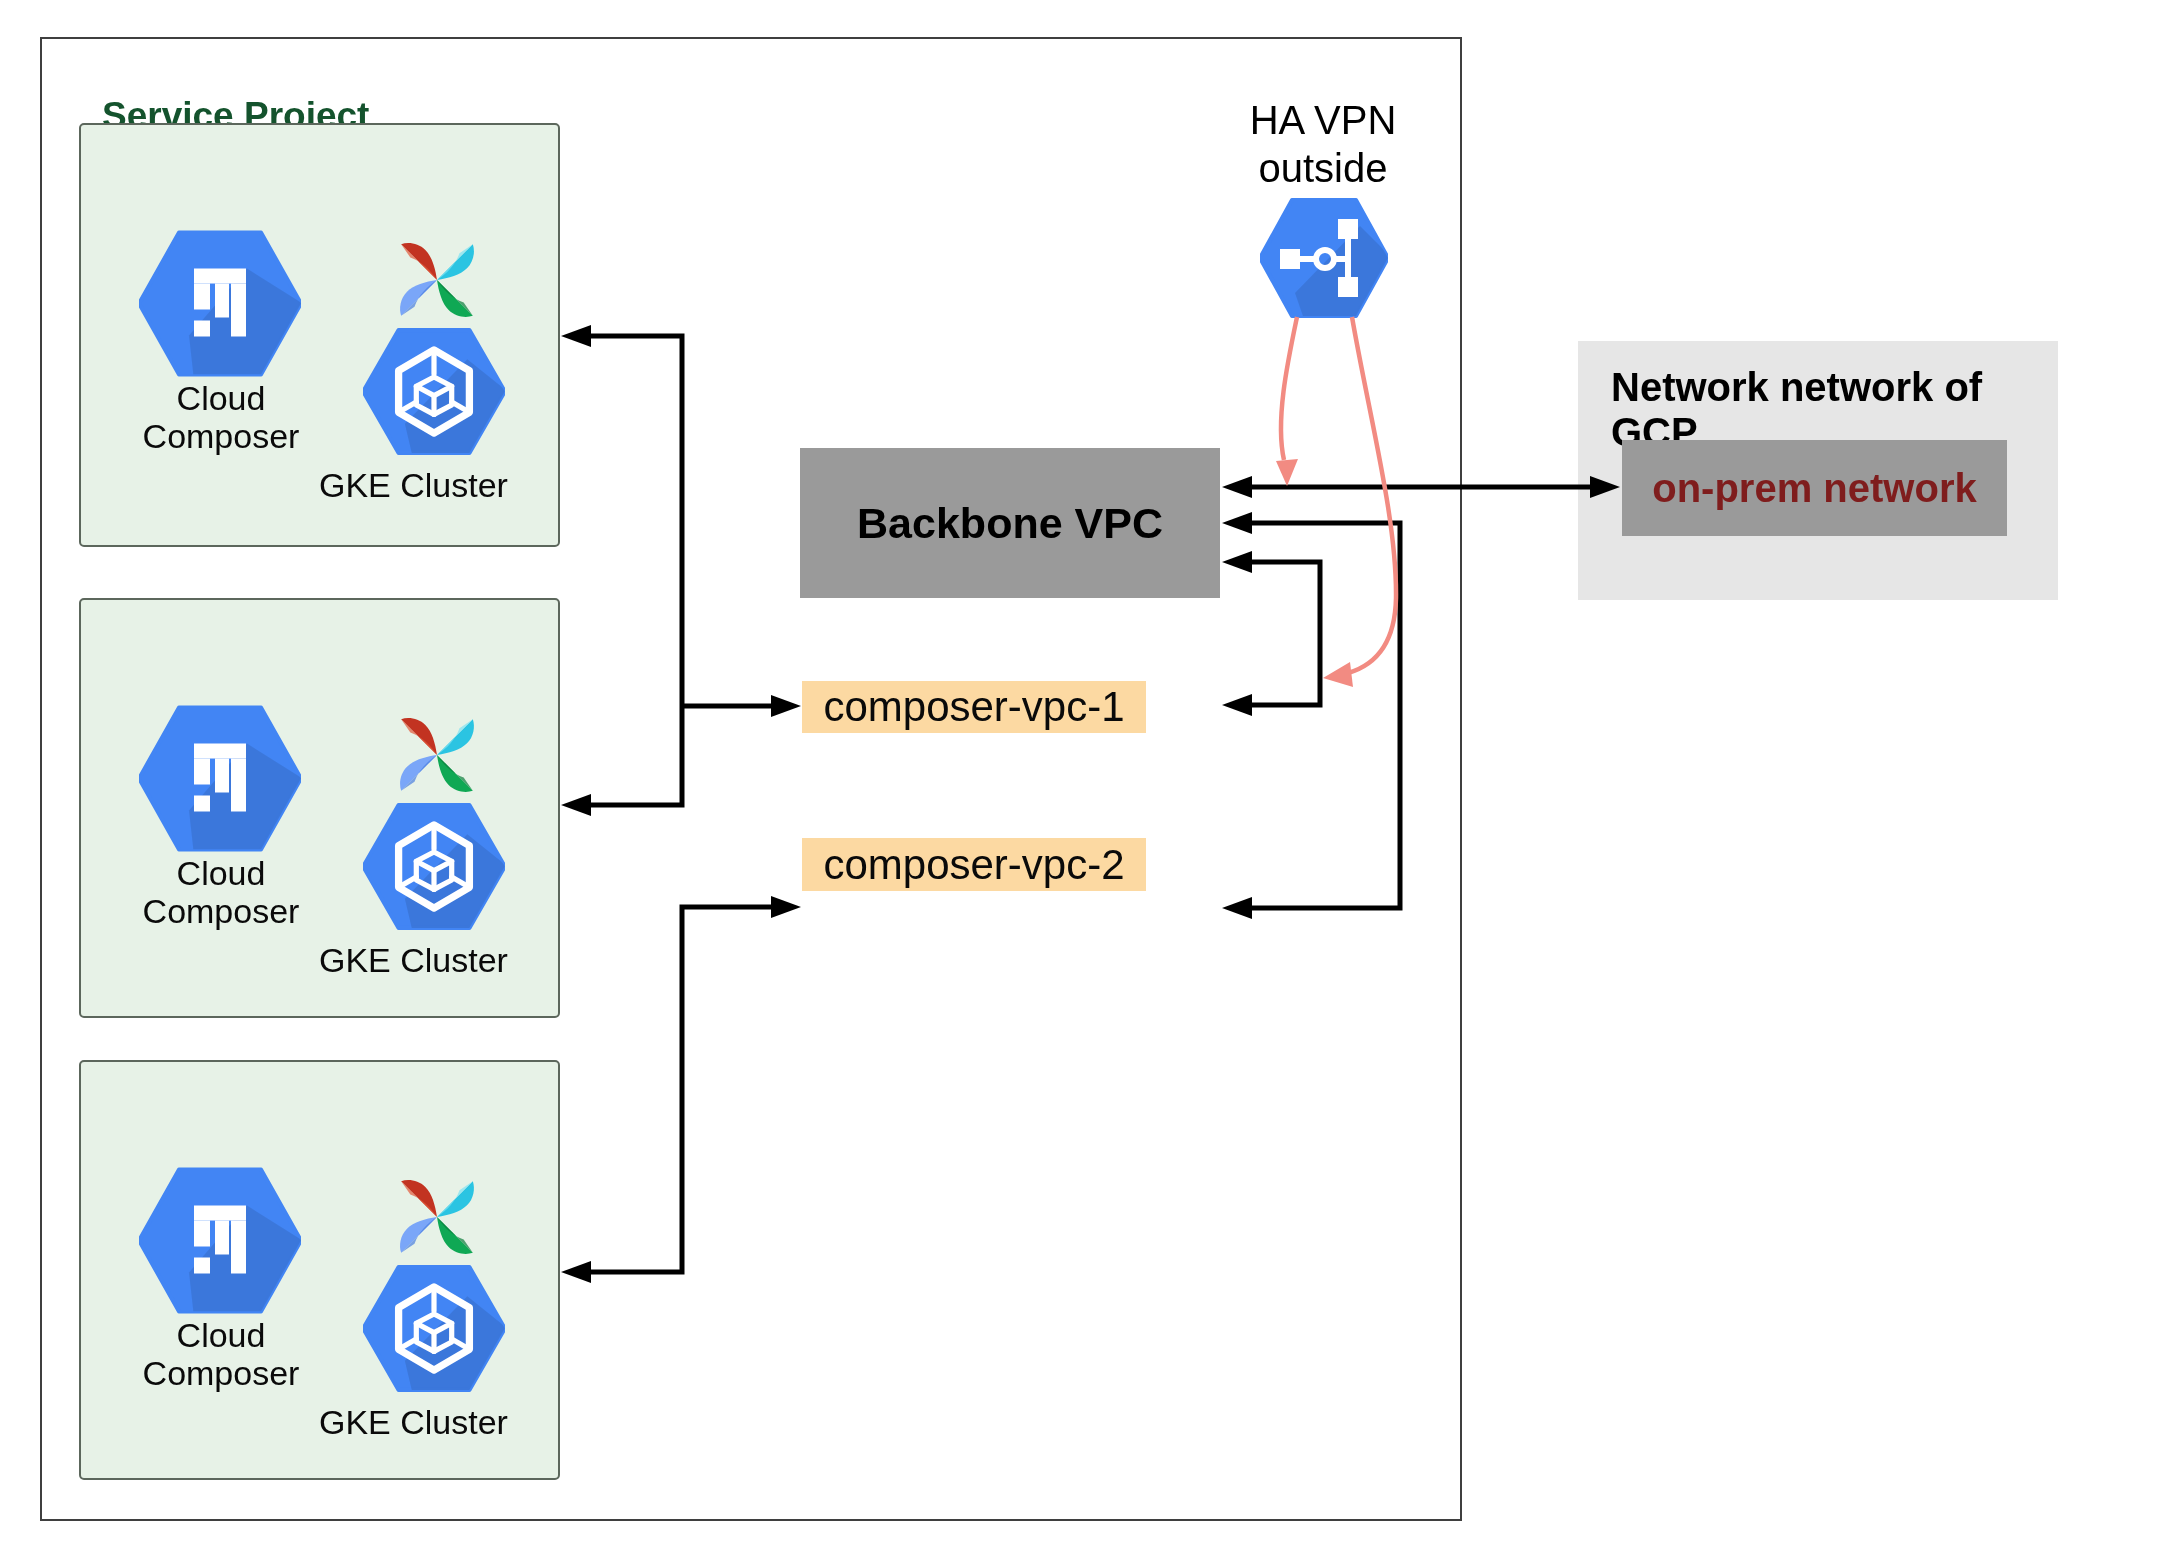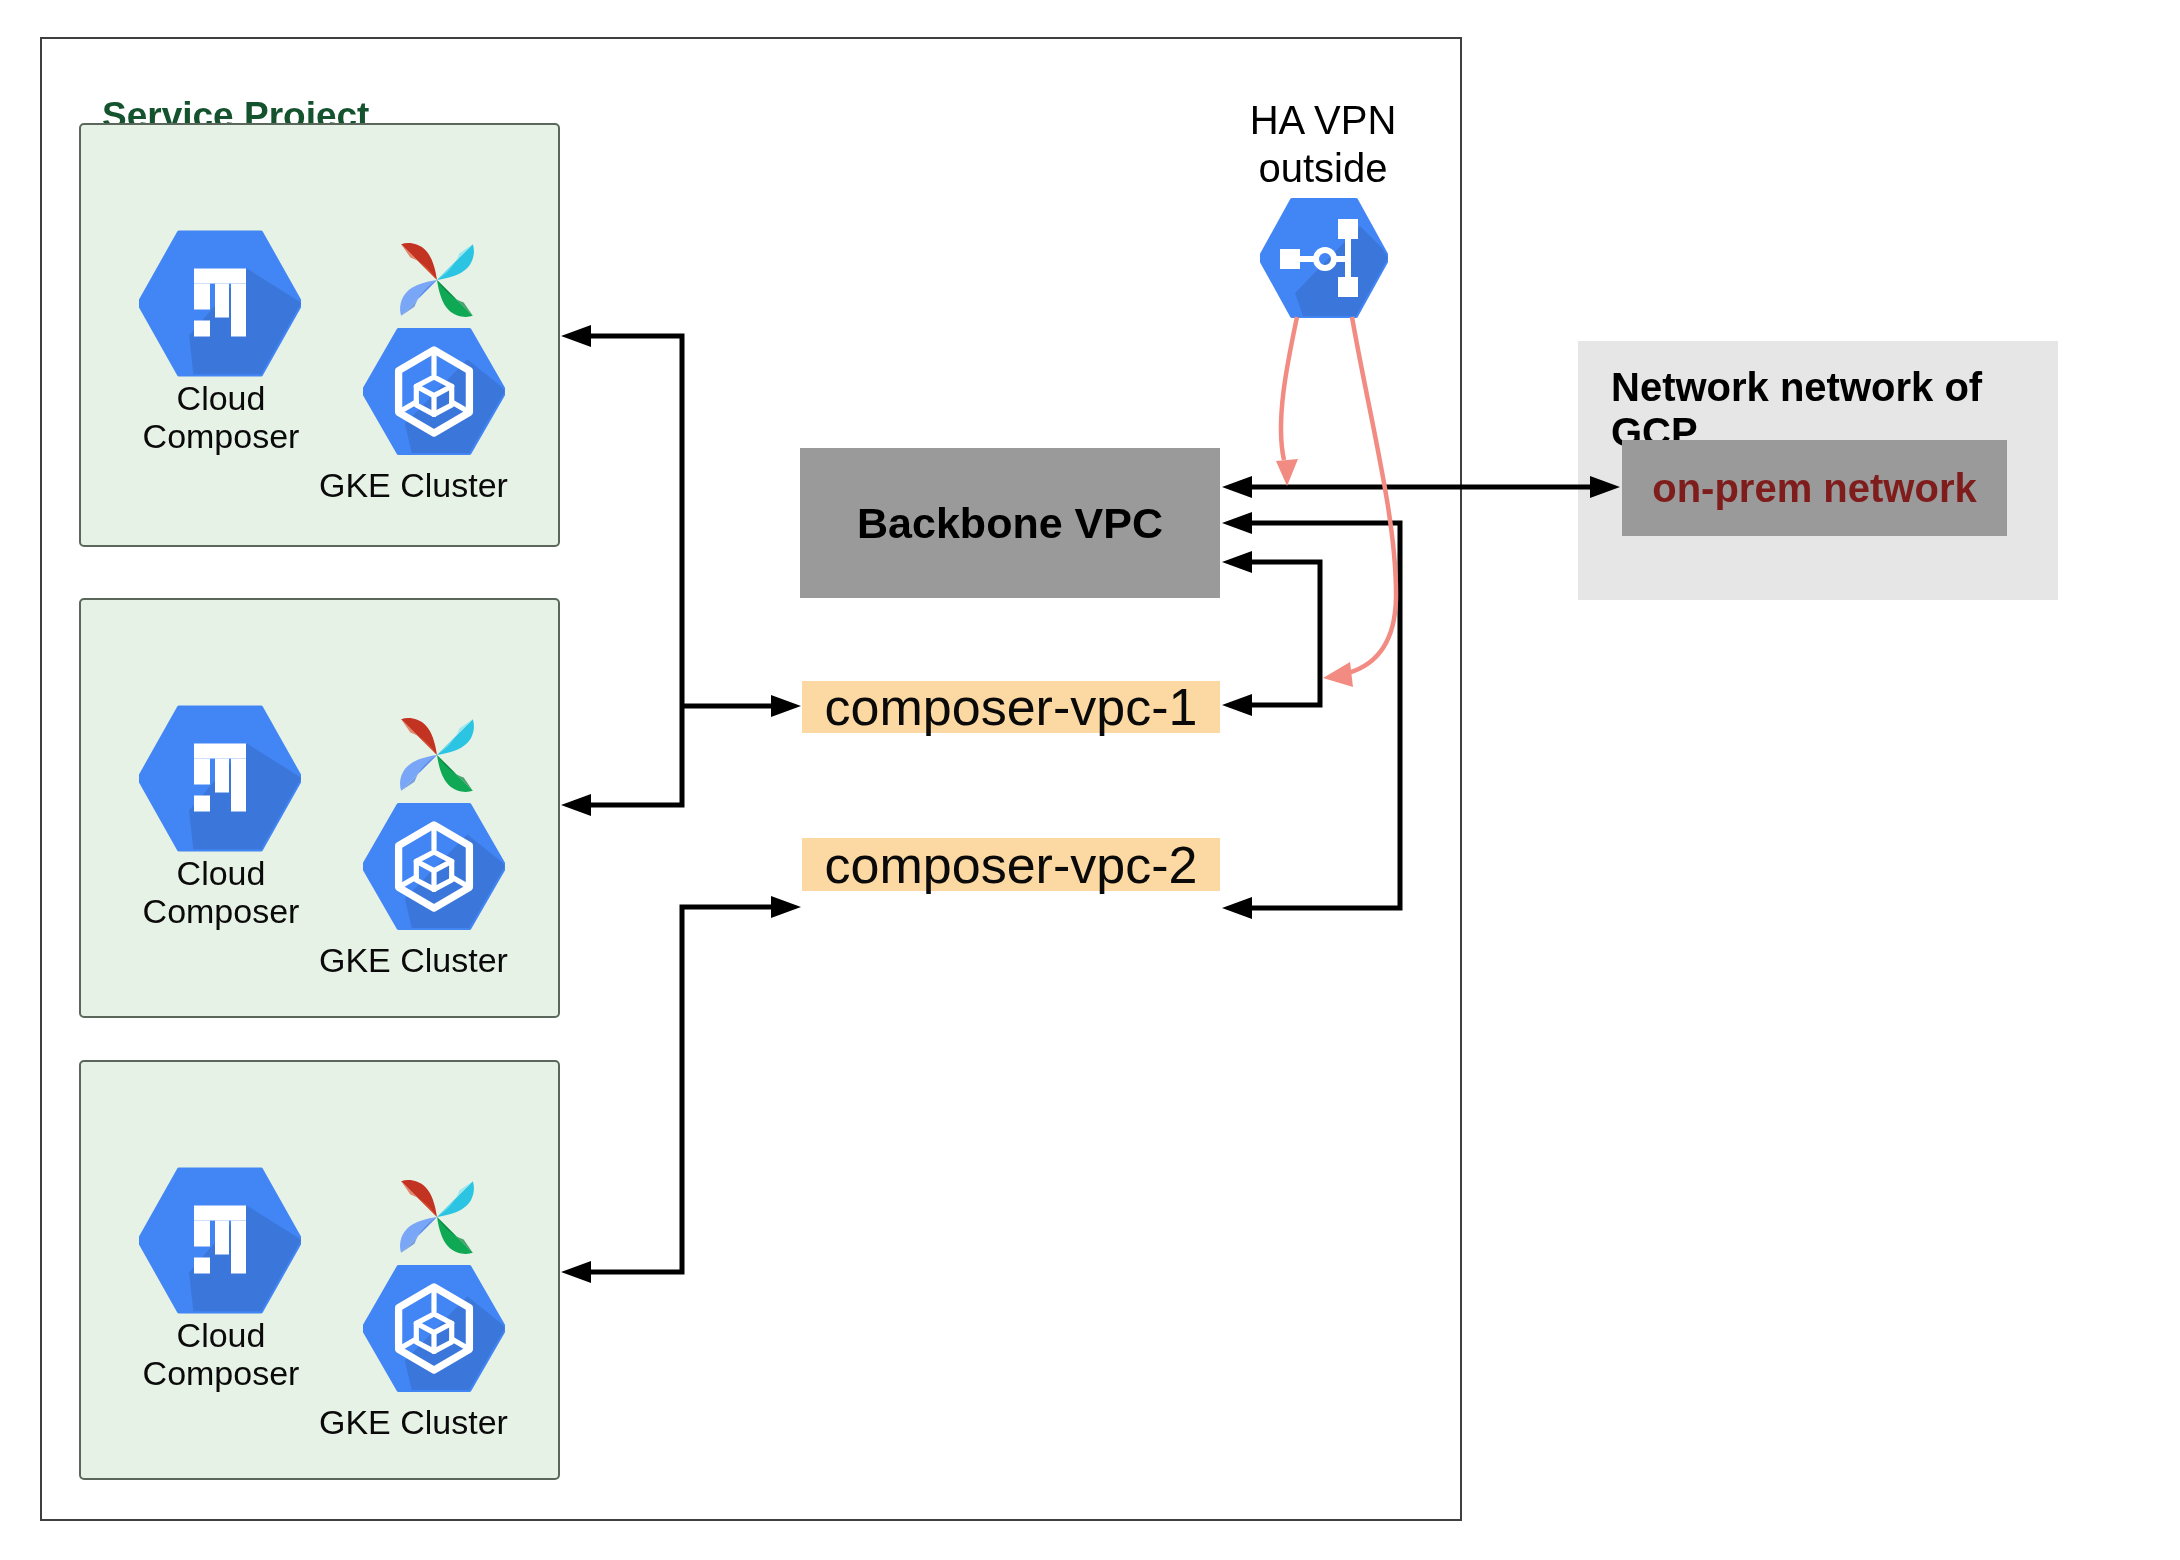--- a/index.html
+++ b/index.html
@@ -24,23 +24,23 @@
   .gke-icon{left:282px;top:203px;width:142px;height:127px;}
   .composer-label{left:25px;top:254px;width:230px;text-align:center;
     font-size:34px;line-height:38px;color:#0a0a0a;}
   .gke-label{left:238px;top:341px;width:230px;
     font-size:34px;color:#0a0a0a;}
 
   
   #backbone{left:800px;top:448px;width:420px;height:150px;background:#9a9a9a;
     display:flex;align-items:center;justify-content:center;
     font-size:43px;font-weight:bold;color:#000;}
-  .vpc-box{left:802px;width:418px;background:#fcd9a2;
+  .vpc-box{left:802px;width:344px;background:#fcd9a2;
     display:flex;align-items:center;justify-content:center;
-    font-size:52px;color:#0a0a0a;}
+    font-size:42px;color:#0a0a0a;}
   #vpc1{top:681px;height:52px;}
   #vpc2{top:838px;height:53px;}
 
   
   #havpn-label{left:1173px;top:96px;width:300px;text-align:center;
     font-size:40px;line-height:48px;color:#000;}
   #vpn-icon{left:1260px;top:198px;width:128px;height:120px;}
 
   
   #ext-net{left:1578px;top:341px;width:480px;height:259px;background:#e6e6e6;}

